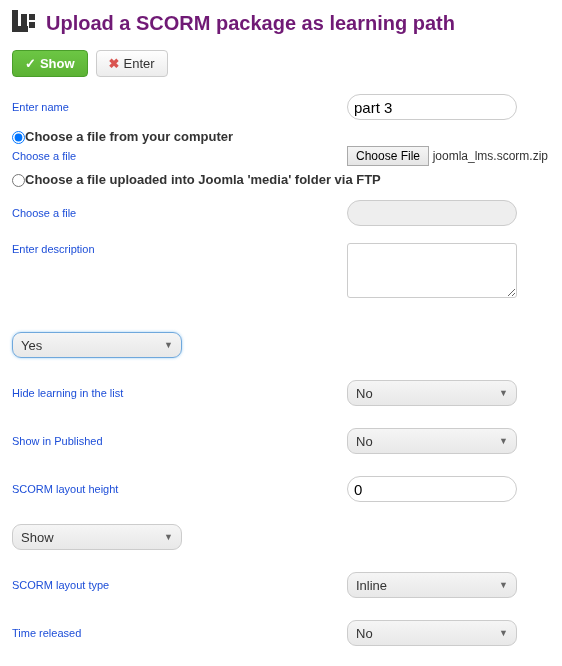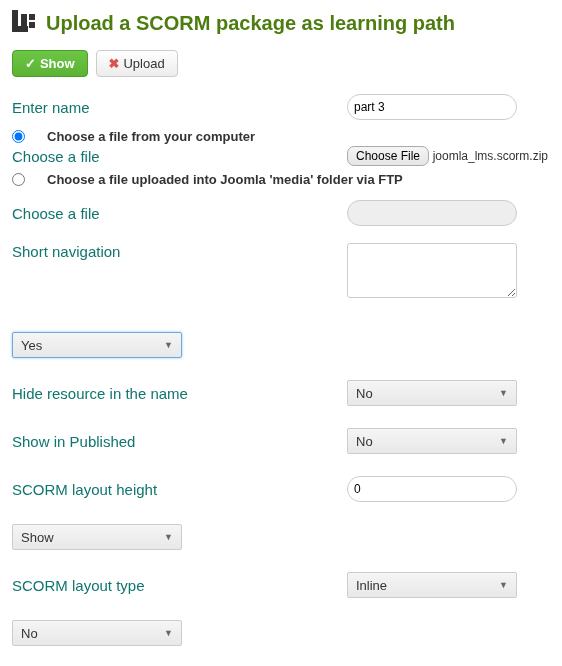--- a/index.html
+++ b/index.html
@@ -1,40 +1,40 @@
 <!DOCTYPE html>
 <html><head>
 <meta charset="utf-8">
 <style>
 * { box-sizing: border-box; margin: 0; padding: 0; }
 body { font-family: Arial, Helvetica, sans-serif; font-size: 13px; color: #333; background: #fff; padding: 10px 12px; width: 562px; }
 .header { display: flex; align-items: center; gap: 8px; margin-bottom: 14px; }
 .logo-icon { width: 26px; height: 26px; }
-h2 { font-size: 20px; font-weight: bold; color: #4d7c0f; }
+h2 { font-size: 20px; font-weight: bold; color: #701a75; }
 .toolbar { display: flex; gap: 8px; margin-bottom: 16px; }
 .btn { display: inline-flex; align-items: center; gap: 4px; padding: 5px 12px; border-radius: 4px; font-size: 13px; cursor: pointer; border: 1px solid; }
 .btn-save { background: linear-gradient(#6cc644,#5cb234); color: #fff; border-color: #4a9e2a; font-weight: bold; }
 .btn-cancel { background: linear-gradient(#fefefe,#ececec); color: #333; border-color: #ccc; }
 .btn-cancel .x-icon { color: #d9534f; font-weight: bold; }
 .check-icon { font-weight: bold; }
 .row { display: flex; align-items: center; margin-bottom: 8px; min-height: 28px; }
 .row-tall { align-items: flex-start; }
-.label-col { width: 335px; flex-shrink: 0; font-size: 15px; color: #0f766e; }
+.label-col { width: 335px; flex-shrink: 0; font-size: 11px; color: #1d4ed8; }
 .control-col { flex: 1; }
-input[type="text"] { width: 170px; height: 26px; padding: 3px 6px; border: 1px solid #ccc; border-radius: 13px; font-size: 12px; }
+input[type="text"] { width: 170px; height: 26px; padding: 3px 6px; border: 1px solid #ccc; border-radius: 13px; font-size: 15px; }
 input[type="text"].readonly { background: #eee; }
 textarea { width: 170px; height: 55px; padding: 3px 6px; border: 1px solid #ccc; border-radius: 3px; font-size: 13px; resize: both; }
-.select { width: 170px; height: 26px; background: linear-gradient(#f5f5f5,#e8e8e8); border: 1px solid #ccc; border-radius: 2px; padding: 0 8px; display: flex; align-items: center; justify-content: space-between; font-size: 13px; cursor: pointer; }
+.select { width: 170px; height: 26px; background: linear-gradient(#f5f5f5,#e8e8e8); border: 1px solid #ccc; border-radius: 9px; padding: 0 8px; display: flex; align-items: center; justify-content: space-between; font-size: 13px; cursor: pointer; }
 .select.focused { border-color: #6fa8dc; box-shadow: 0 0 3px rgba(82,168,236,.6); }
 .select .caret { font-size: 9px; color: #666; }
-.radio-line { display: flex; align-items: center; gap: 22px; margin: 4px 0 2px 0; }
+.radio-line { display: flex; align-items: flex-end; gap: 0; margin: 4px 0 2px 0; }
 .radio-line input[type="radio"] { margin: 0; }
 .radio-line label { font-weight: bold; font-size: 13px; }
 .sub-row { display: flex; align-items: center; margin: 2px 0 6px 0; }
-.file-btn { background: linear-gradient(#f5f5f5,#e5e5e5); border: 1px solid #aaa; border-radius: 7px; padding: 2px 8px; font-size: 12px; cursor: pointer; }
+.file-btn { background: linear-gradient(#f5f5f5,#e5e5e5); border: 1px solid #aaa; border-radius: 0; padding: 2px 8px; font-size: 12px; cursor: pointer; }
 .file-name { font-size: 12px; }
 .spacer { height: 22px; }
 </style>
 </head>
 <body>
 
 <div class="header">
   <span class="logo-icon">
     <svg viewBox="0 0 26 26" width="26" height="26">
         <rect x="0" y="0" width="6" height="16" fill="#333"></rect>
@@ -47,21 +47,21 @@
   <h2>Upload a SCORM package as learning path</h2>
 </div>
 
 <div class="toolbar">
   <button class="btn btn-save">
     <span class="check-icon">✓</span>
     <span>Show</span>
   </button>
   <button class="btn btn-cancel">
     <span class="x-icon">✖</span>
-    <span>Upload</span>
+    <span>Enter</span>
   </button>
 </div>
 
 <div class="row">
   <div class="label-col">Enter name</div>
   <div class="control-col"><input type="text" value="part 3" style=""></div>
 </div>
 
 <div class="radio-line">
   <input type="radio" name="src" checked="" style="">
@@ -84,39 +84,39 @@
 <div style="height:10px"></div>
 
 <div class="row">
   <div class="label-col">Choose a file</div>
   <div class="control-col"><input type="text" class="readonly" readonly="" value="" style=""></div>
 </div>
 
 <div style="height:8px"></div>
 
 <div class="row row-tall">
-  <div class="label-col">Short navigation</div>
+  <div class="label-col">Enter description</div>
   <div class="control-col"><textarea style=""></textarea></div>
 </div>
 
 <div class="spacer"></div>
 
 <div class="row">
   <div class="control-col">
     <div class="select focused">
       <span>Yes</span>
       <span class="caret">▼</span>
     </div>
   </div>
 </div>
 
 <div style="height:12px"></div>
 
 <div class="row">
-  <div class="label-col">Hide resource in the name</div>
+  <div class="label-col">Hide learning in the list</div>
   <div class="control-col">
     <div class="select">
       <span>No</span>
       <span class="caret">▼</span>
     </div>
   </div>
 </div>
 
 <div style="height:12px"></div>
 
@@ -156,19 +156,20 @@
     <div class="select">
       <span>Inline</span>
       <span class="caret">▼</span>
     </div>
   </div>
 </div>
 
 <div style="height:12px"></div>
 
 <div class="row">
+  <div class="label-col">Time released</div>
   <div class="control-col">
     <div class="select">
       <span>No</span>
       <span class="caret">▼</span>
     </div>
   </div>
 </div>
 
 </body></html>

